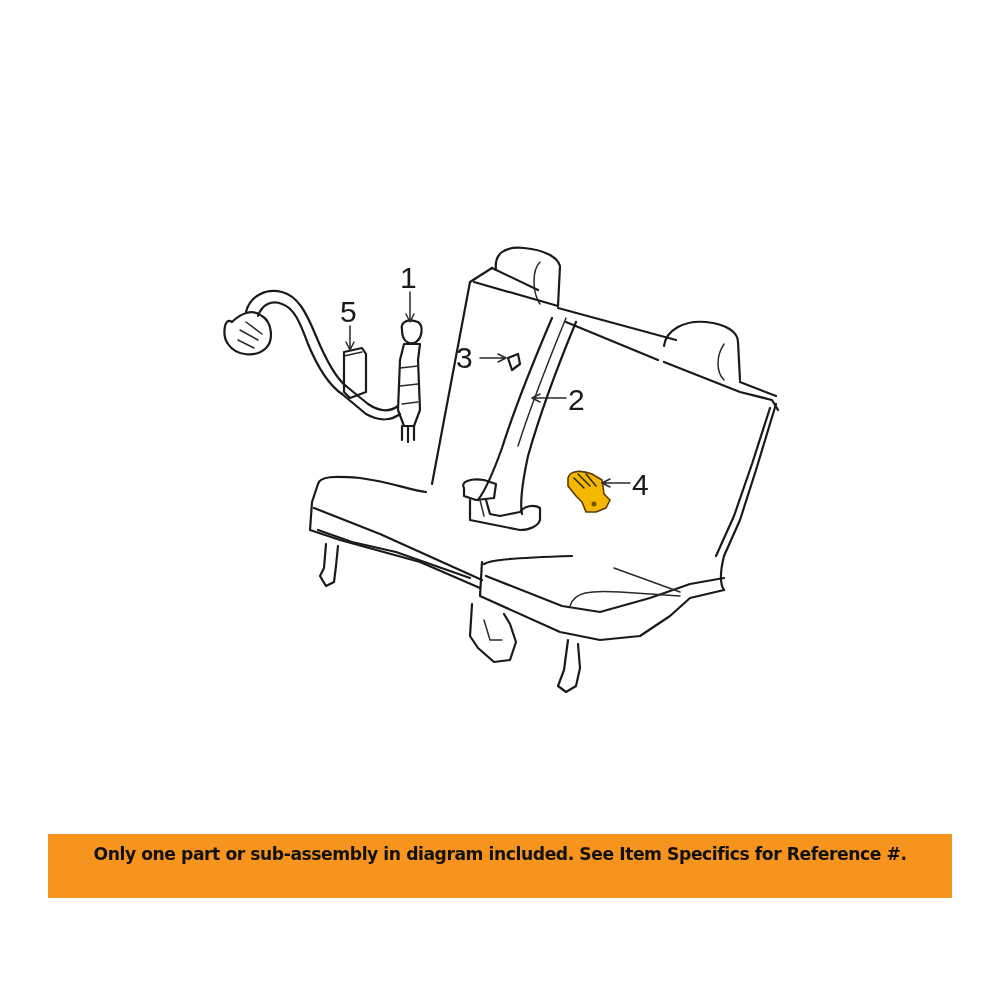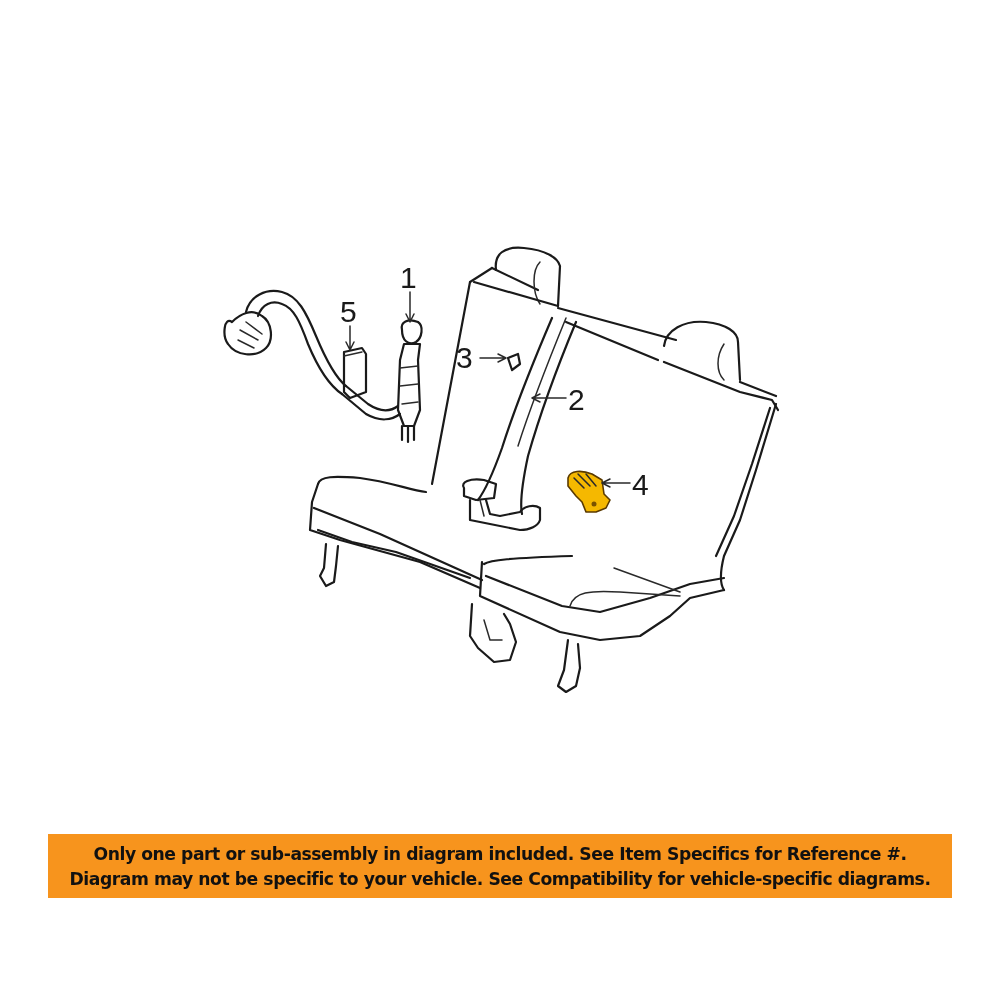--- a/index.html
+++ b/index.html
@@ -110,14 +110,13 @@
     <text class="callout" x="400" y="288">1</text>
     <text class="callout" x="340" y="322">5</text>
     <text class="callout" x="456" y="368">3</text>
     <text class="callout" x="568" y="410">2</text>
     <text class="callout" x="632" y="495">4</text>
   </g>
 </svg>
 
 <div class="banner">
   <div class="banner-line">Only one part or sub-assembly in diagram included. See Item Specifics for Reference #.</div>
-  <div class="banner-line">Diagram may not be specific to your vehicle. See Compatibility for vehicle-specific diagrams.</div>
 </div>
 
 </body></html>

